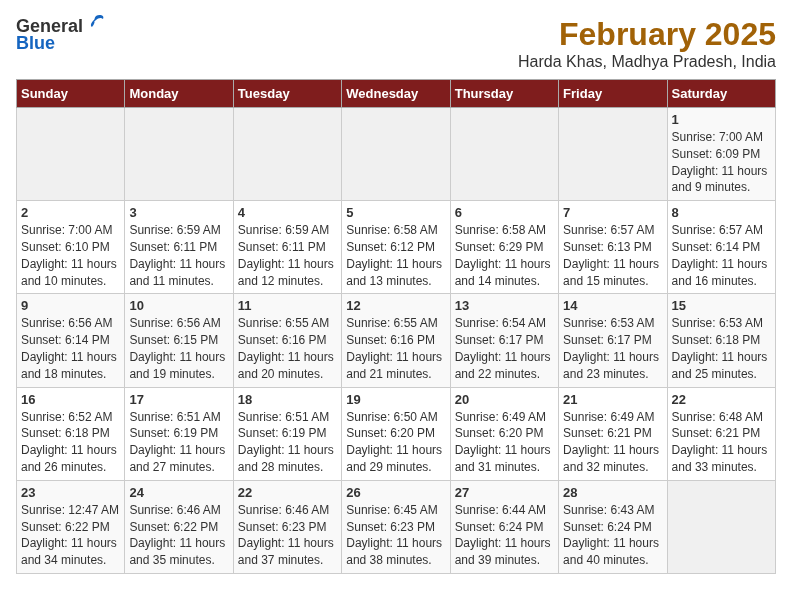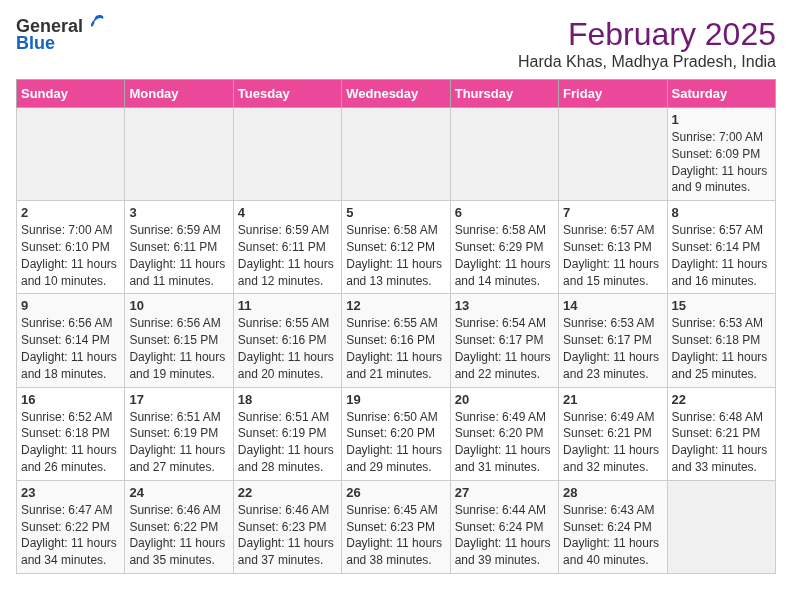--- a/index.html
+++ b/index.html
@@ -19,35 +19,35 @@
     .logo {
       display: flex;
       flex-direction: column;
       align-items: flex-start;
     }
     .title-area {
       text-align: right;
     }
     .calendar-title {
       font-size: 32px;
-      font-weight: normal;
-      color: #701a75;
+      font-weight: bold;
+      color: #a16207;
     }
     .calendar-subtitle {
       font-size: 16px;
       color: #333;
       margin-left: 40px;
     }
     table {
       width: 100%;
       border-collapse: collapse;
       table-layout: fixed;
     }
     thead tr th {
-      background-color: #ec4899;
+      background-color: #7f1d1d;
       color: #fff;
       font-size: 13px;
       font-weight: bold;
       padding: 6px 4px;
       border: 1px solid #aaa;
       text-align: left;
     }
     tbody tr td {
       border: 1px solid #ccc;
       vertical-align: top;
@@ -272,21 +272,21 @@
           <span class="day-number">22</span>
           <div class="day-info">Sunrise: 6:48 AM
 Sunset: 6:21 PM
 Daylight: 11 hours
 and 33 minutes.</div>
         </td>
       </tr>
       <tr>
         <td>
           <span class="day-number">23</span>
-          <div class="day-info">Sunrise: 6:47 AM
+          <div class="day-info">Sunrise: 12:47 AM
 Sunset: 6:22 PM
 Daylight: 11 hours
 and 34 minutes.</div>
         </td>
         <td>
           <span class="day-number">24</span>
           <div class="day-info">Sunrise: 6:46 AM
 Sunset: 6:22 PM
 Daylight: 11 hours
 and 35 minutes.</div>

